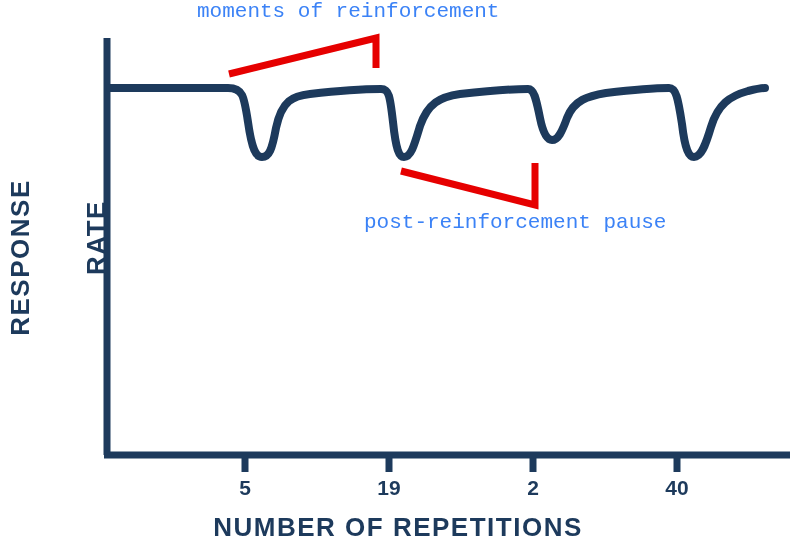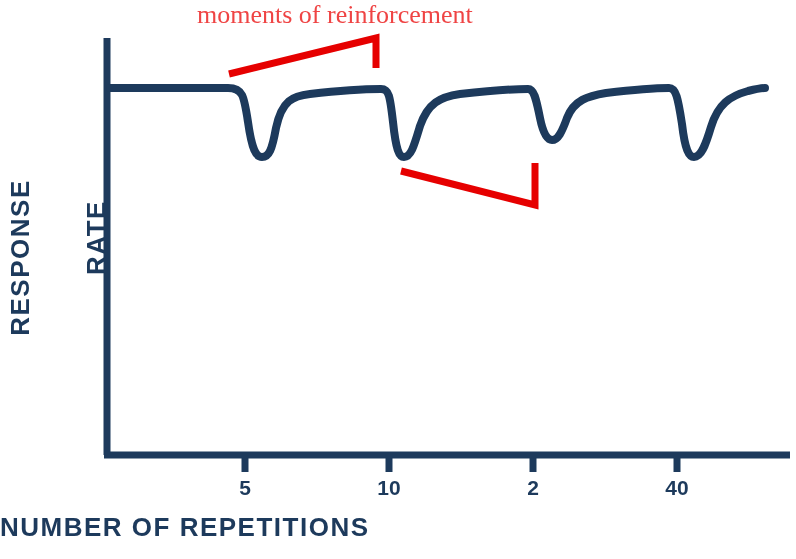--- a/index.html
+++ b/index.html
@@ -30,20 +30,21 @@
     color: #1d3a5c;
     font-family: "Liberation Sans", sans-serif;
     font-weight: 700;
     letter-spacing: 1.5px;
     white-space: nowrap;
   }
   #xlabel {
     left: 0;
     top: 512px;
     width: 796px;
+    text-align: center;
     font-size: 26px;
   }
   .ylabel-wrap {
     position: absolute;
     transform-origin: 50% 50%;
     transform: rotate(-90deg);
     font-size: 26px;
   }
   #ylabel-response {
     left: -80px;
@@ -61,23 +62,23 @@
     position: absolute;
     color: #1d3a5c;
     font-family: "Liberation Sans", sans-serif;
     font-weight: 600;
     font-size: 21px;
     text-align: center;
     width: 60px;
   }
   .annot {
     position: absolute;
-    color: #ef4444;
-    font-family: Liberation Serif, serif;
-    font-size: 26px;
+    color: #3b82f6;
+    font-family: Liberation Mono, monospace;
+    font-size: 21px;
     white-space: nowrap;
   }
   #annot-moments {
     left: 197px;
     top: 0px;
   }
   #annot-pause {
     left: 364px;
     top: 211px;
   }
@@ -127,26 +128,27 @@
       <path fill="none" stroke="#e60000" stroke-width="7" stroke-linecap="butt" d="M 229,74 L 376,38 L 376,68"></path>
     </g>
 
     <g>
       <path fill="none" stroke="#e60000" stroke-width="7" stroke-linecap="butt" d="M 535,163 L 535,205 L 401,171"></path>
     </g>
 
   </svg>
 
   <div class="tick-label" style="left:215px; top:476px;">5</div>
-  <div class="tick-label" style="left:359px; top:476px;">10</div>
+  <div class="tick-label" style="left:359px; top:476px;">19</div>
   <div class="tick-label" style="left:503px; top:476px;">2</div>
   <div class="tick-label" style="left:647px; top:476px;">40</div>
 
   <div class="axis-title" id="xlabel">NUMBER OF REPETITIONS</div>
 
   <div class="axis-title ylabel-wrap" id="ylabel-response">RESPONSE</div>
 
   <div class="axis-title ylabel-wrap" id="ylabel-rate">RATE</div>
 
   <div class="annot" id="annot-moments">moments of reinforcement</div>
 
+  <div class="annot" id="annot-pause">post-reinforcement pause</div>
 
 </div>
 
 </body></html>

